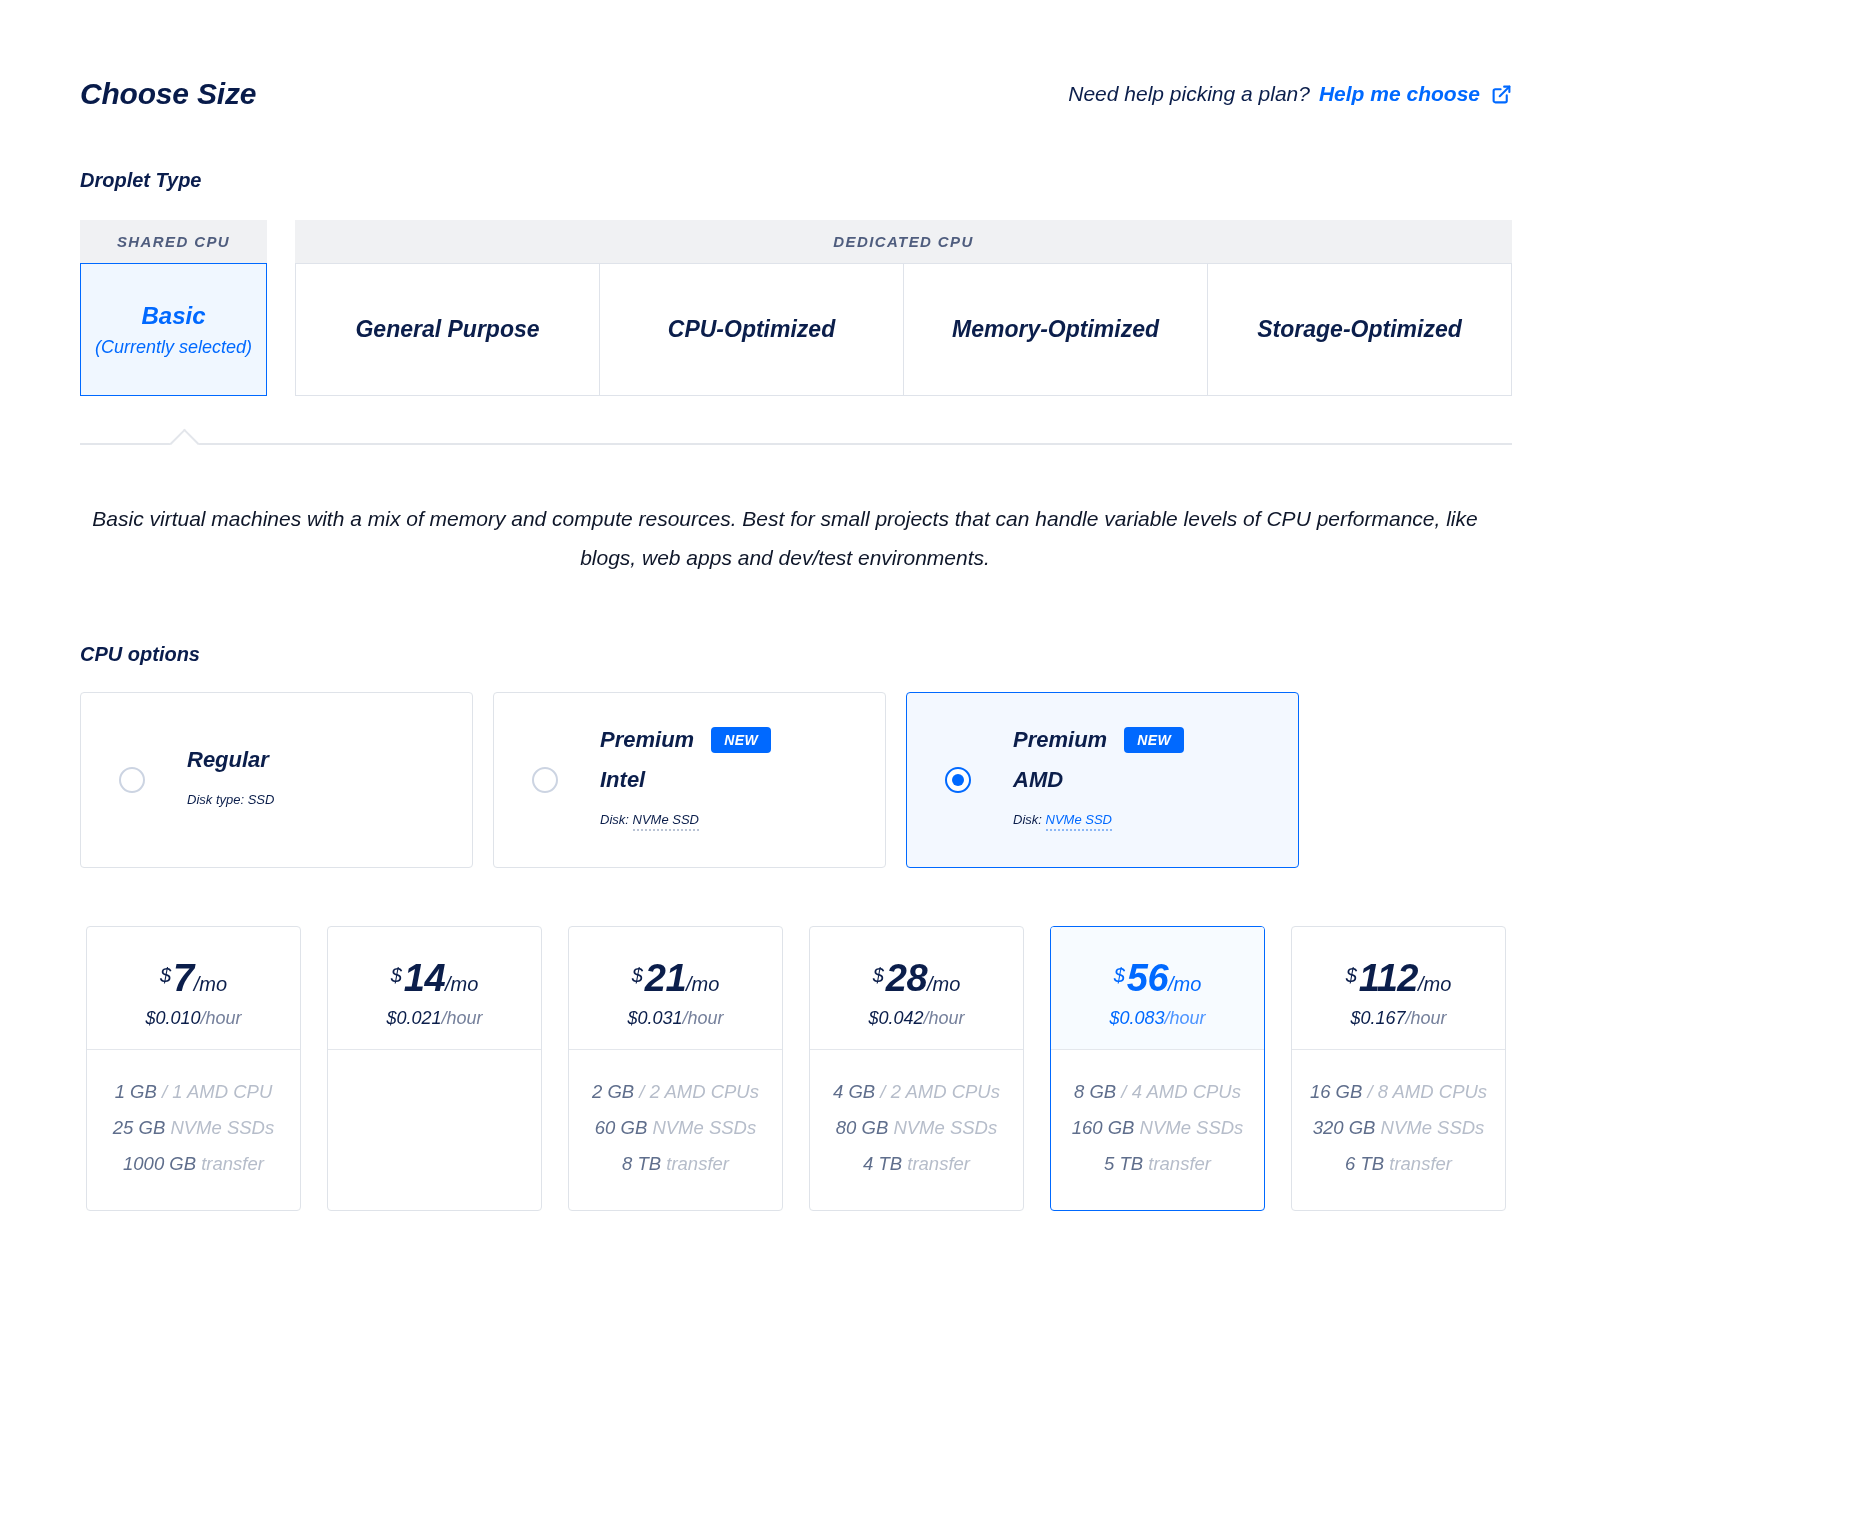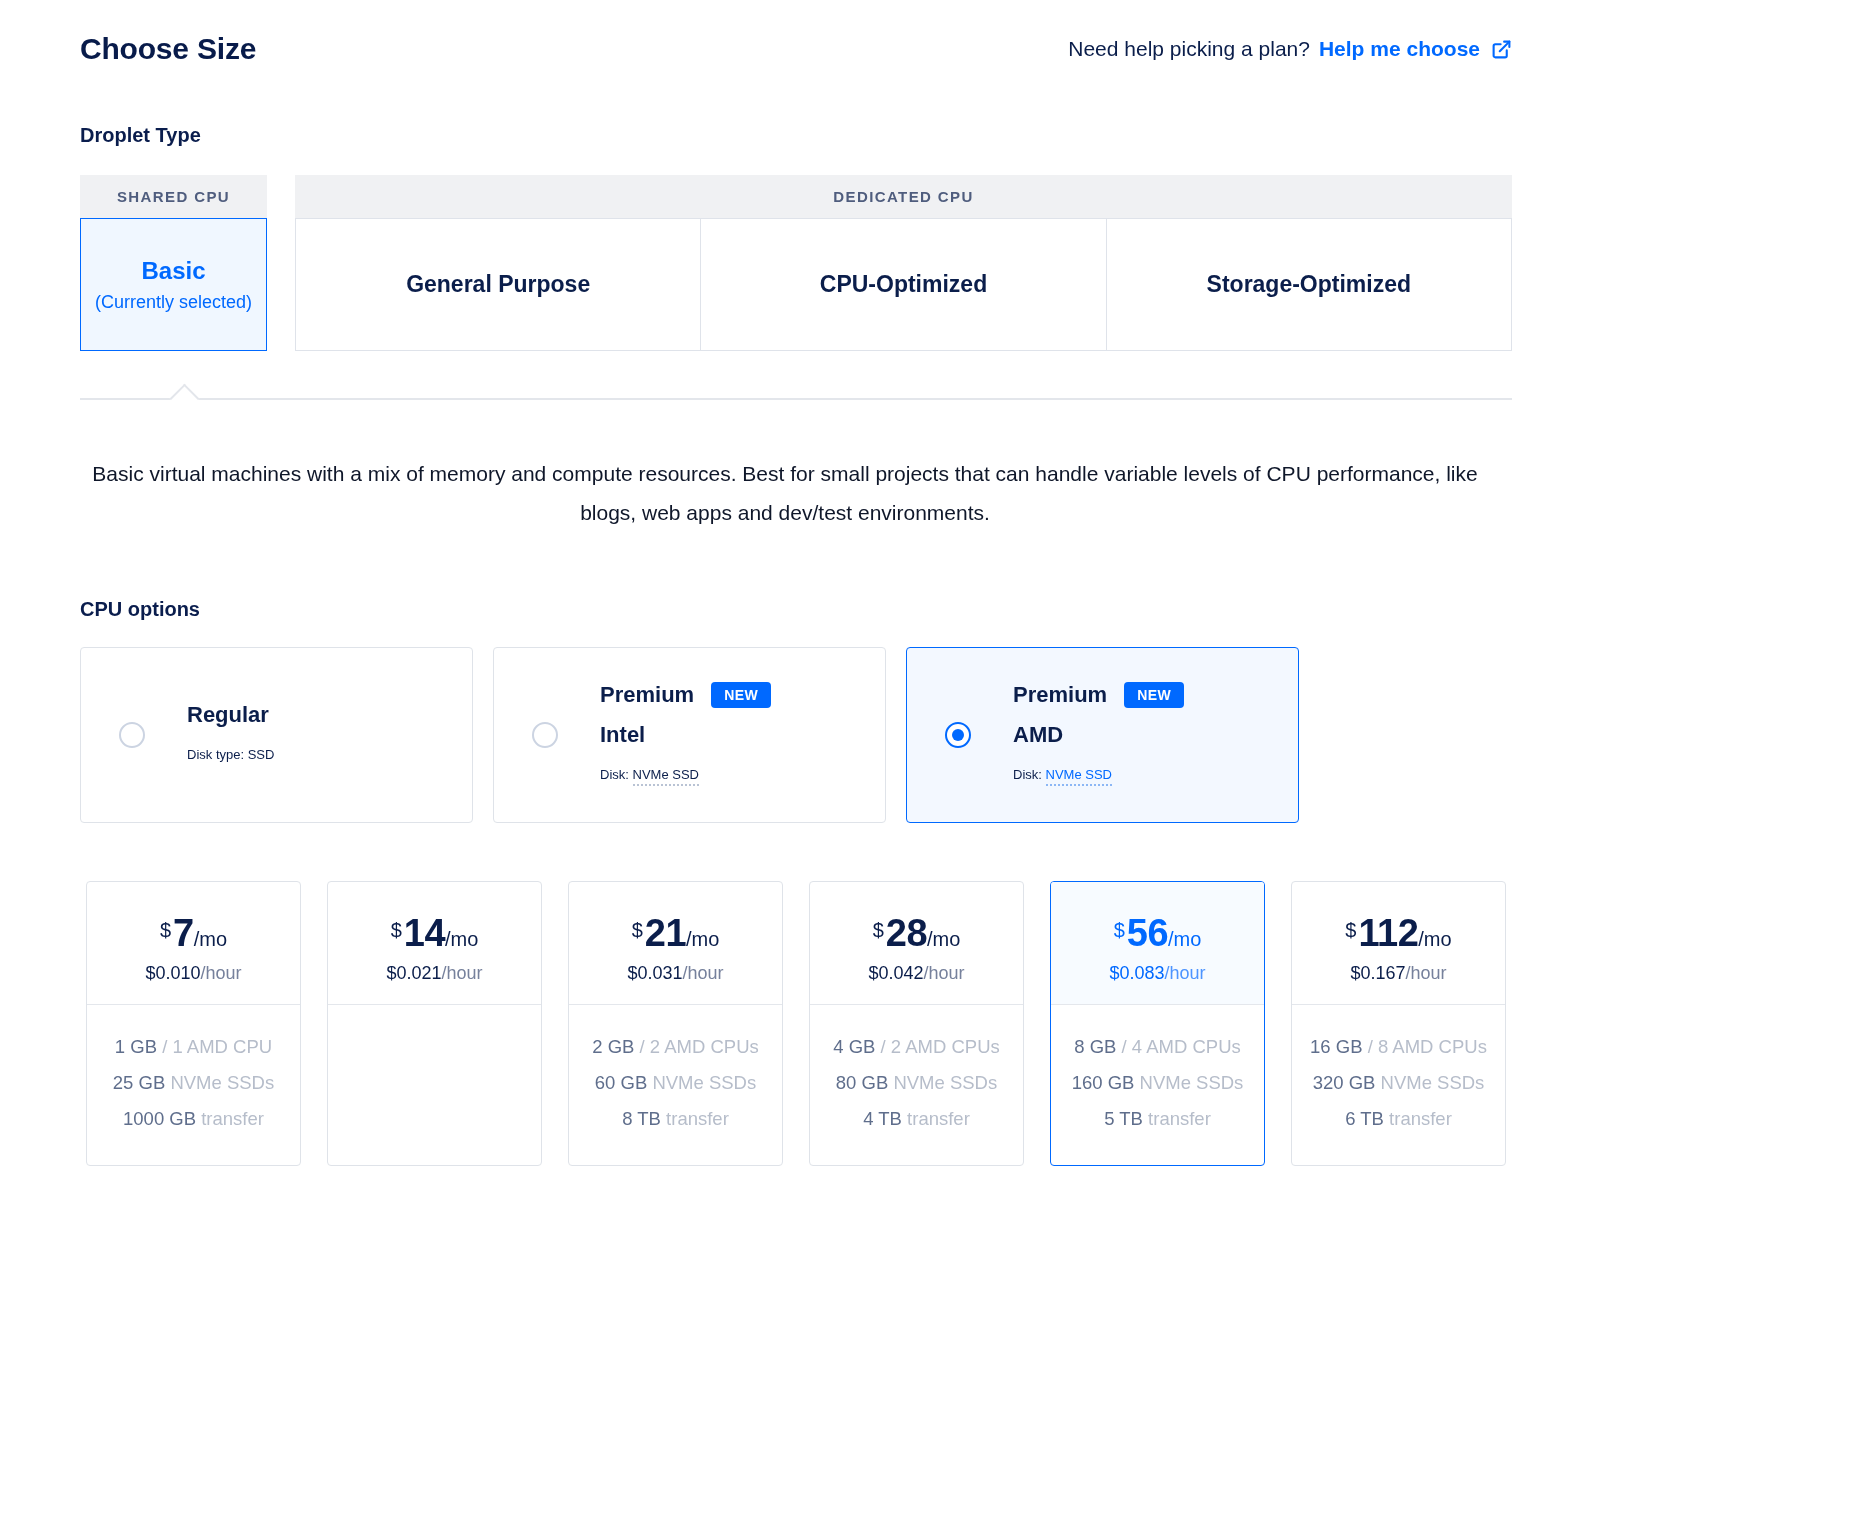--- a/index.html
+++ b/index.html
@@ -3,21 +3,21 @@
 <meta charset="utf-8">
 <style>
   * { box-sizing: border-box; margin: 0; padding: 0; }
   html, body { background: #ffffff; }
   body {
     width: 1868px; height: 1520px;
     font-family: "Liberation Sans", sans-serif;
     color: #081b4a;
     overflow: hidden;
   }
-  .container { width: 1432px; margin-left: 80px; padding-top: 32px; }
+  .container { width: 1432px; margin-left: 80px; padding-top: 77px; font-style: italic; }
 
   
   .header-row { display: flex; justify-content: space-between; align-items: center; }
   .page-title { font-size: 30px; font-weight: 700; color: #081b4a; letter-spacing: -0.2px; }
   .help-area { display: flex; align-items: center; gap: 9px; font-size: 21px; color: #0b1e4b; }
   .help-link { color: #0069ff; font-weight: 700; text-decoration: none; cursor: pointer; }
   .ext-icon { display: inline-flex; align-items: center; margin-left: 2px; cursor: pointer; }
 
   
   .section-label { font-size: 20px; font-weight: 700; color: #0a1d4d; }
@@ -137,20 +137,21 @@
       <div class="tab-basic">
         <div class="tab-title">Basic</div>
         <div class="tab-sub">(Currently selected)</div>
       </div>
     </div>
     <div class="group-dedicated">
       <div class="group-header">DEDICATED CPU</div>
       <div class="dedicated-tabs">
         <div class="tab">General Purpose</div>
         <div class="tab">CPU-Optimized</div>
+        <div class="tab">Memory-Optimized</div>
         <div class="tab">Storage-Optimized</div>
       </div>
     </div>
   </div>
 
   <div class="indicator">
     <div class="caret"></div>
   </div>
 
   <p class="description">Basic virtual machines with a mix of memory and compute resources. Best for small projects that can handle variable levels of CPU performance, like blogs, web apps and dev/test environments.</p>

